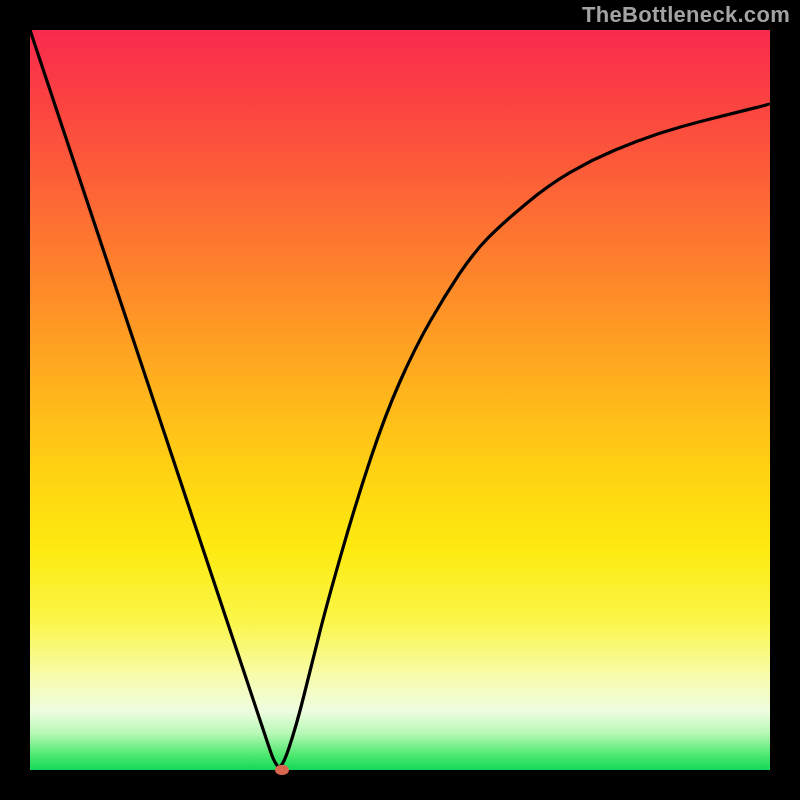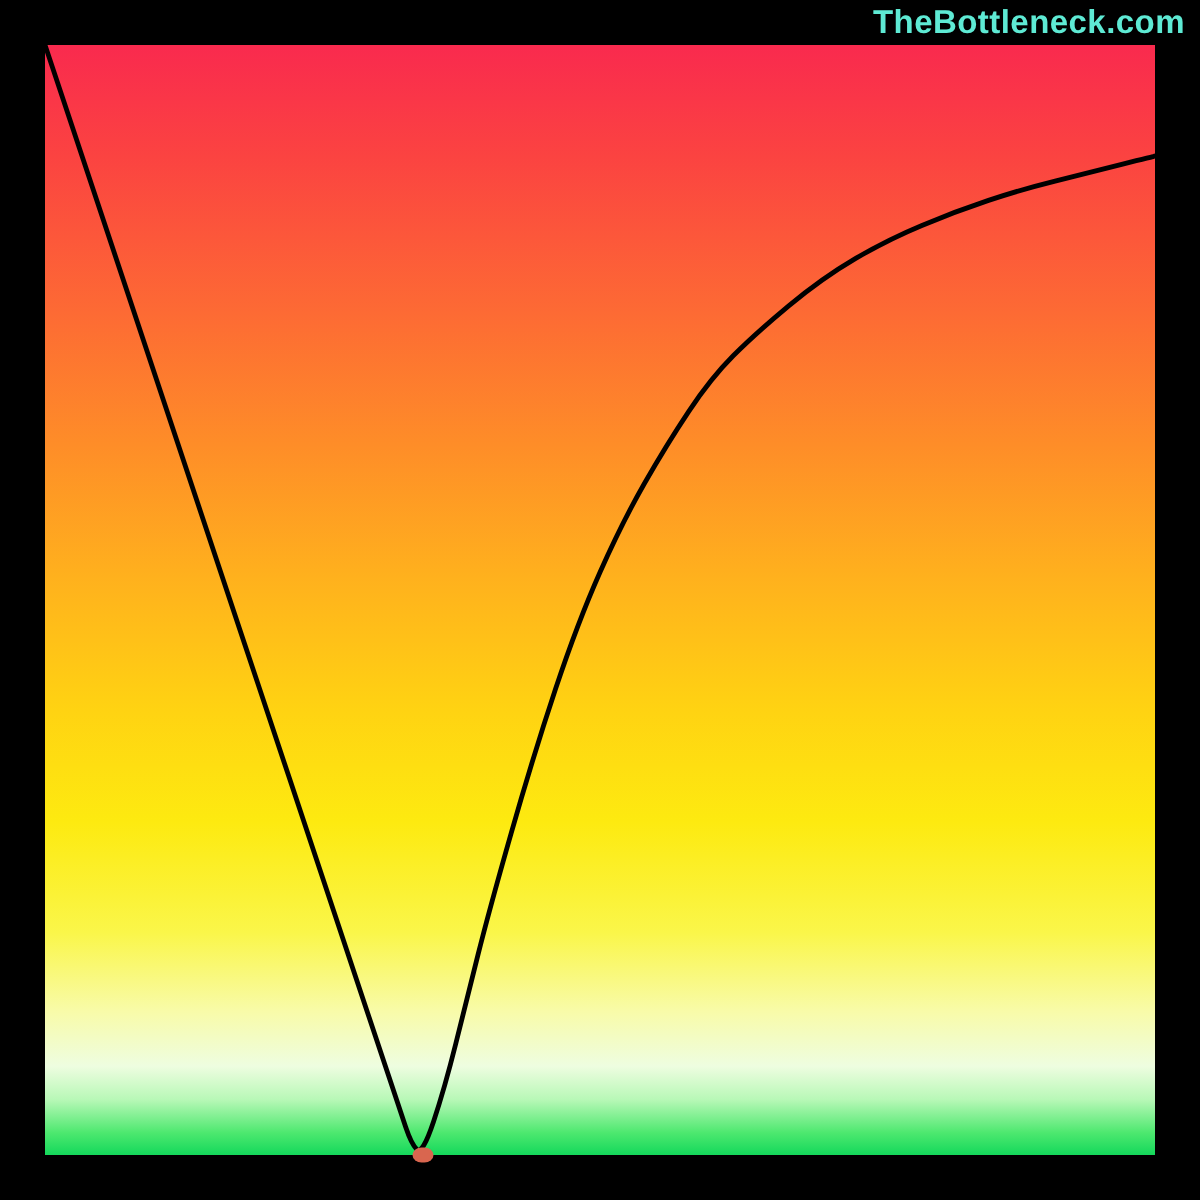--- a/index.html
+++ b/index.html
@@ -13,21 +13,21 @@
   .frame {
     position: relative;
     width: 800px;
     height: 800px;
     background: #000;
   }
   .attribution {
     position: absolute;
     top: 2px;
     right: 10px;
-    color: #5eead4;
+    color: #a3a3a3;
     font-size: 22px;
     font-weight: 600;
     letter-spacing: 0.3px;
     font-family: Arial, Helvetica, sans-serif;
   }
   .plot {
     position: absolute;
     left: 30px;
     top: 30px;
     width: 740px;

